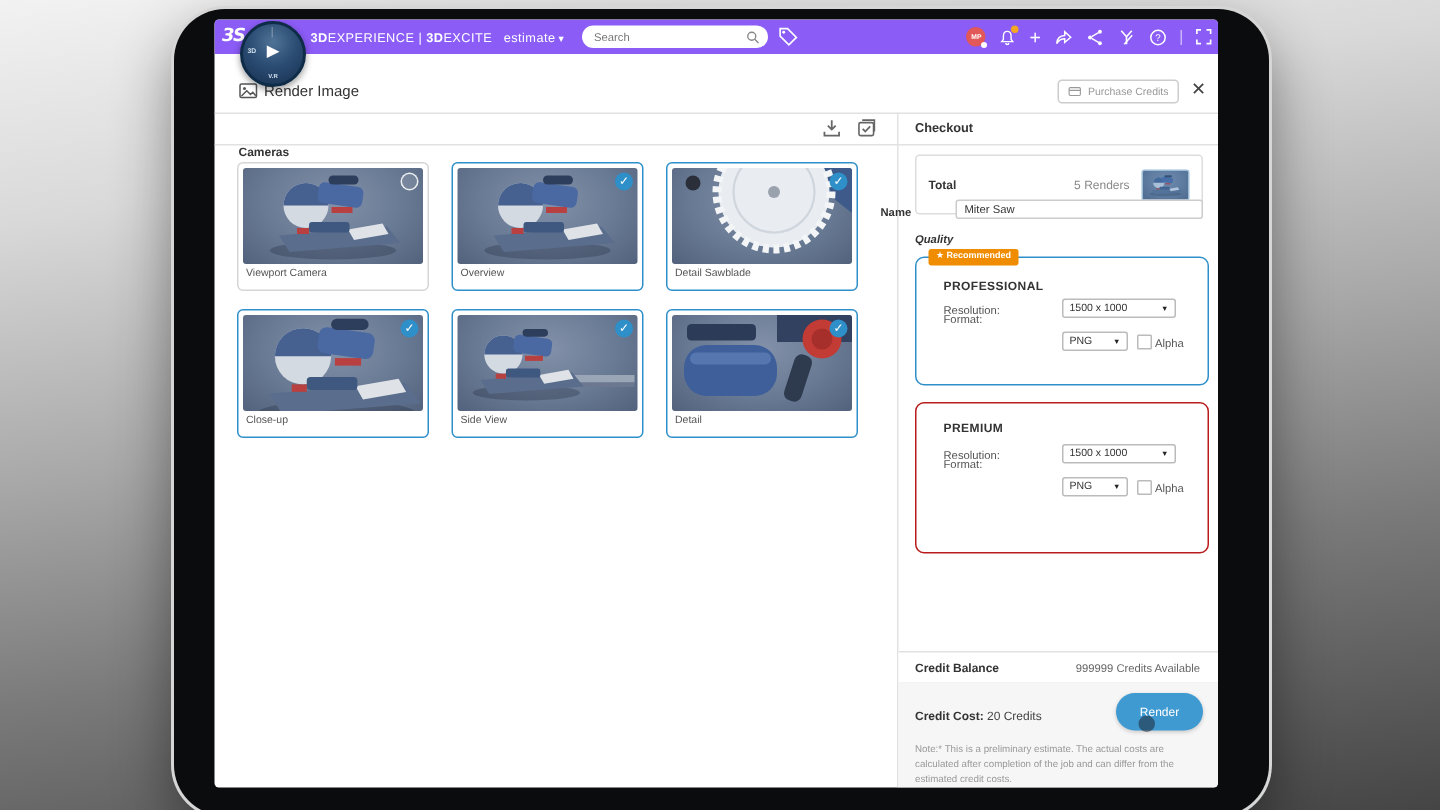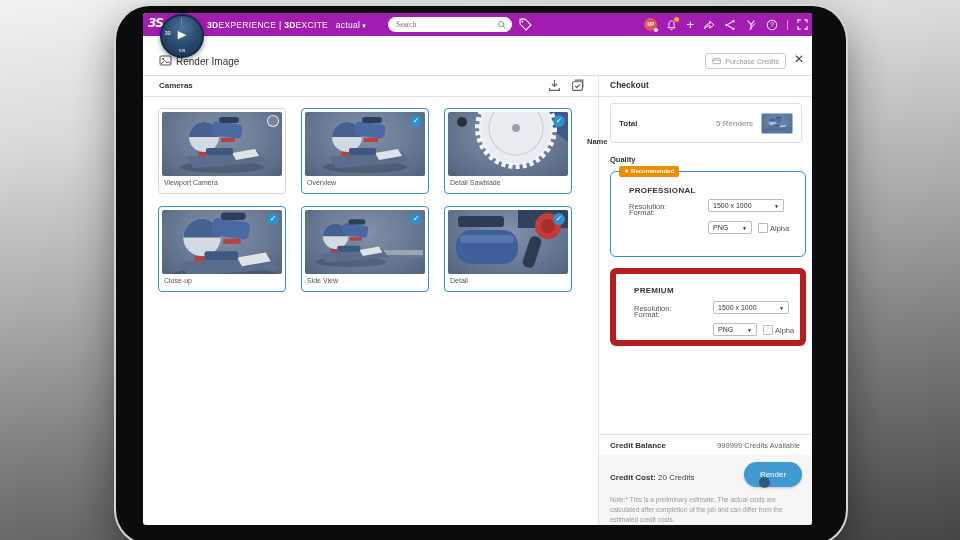--- a/index.html
+++ b/index.html
@@ -7,55 +7,55 @@
     width:960px;height:540px;overflow:hidden;
     font-family:"Liberation Sans","DejaVu Sans",sans-serif;
     background:linear-gradient(172deg,#f2f2f2 0%,#d9d9d9 22%,#a8a8a8 48%,#7a7a7a 70%,#454545 100%);
   }
   .abs{position:absolute;}
   
   .tablet{left:116px;top:6px;width:730px;height:538px;background:#0b0c0e;border-radius:34px;
     box-shadow:0 0 0 2px #d6d6d6,0 16px 40px rgba(0,0,0,.45);}
   .screen{left:143px;top:13px;width:669px;height:512px;background:#ffffff;border-radius:3px;overflow:hidden;}
   
-  .topbar{left:0;top:0;right:0;height:23px;background:#a21caf;}
+  .topbar{left:0;top:0;right:0;height:23px;background:#8b5cf6;}
   .logo{left:5px;top:3px;color:#fff;font:italic 700 12px "DejaVu Sans",sans-serif;letter-spacing:-1px;}
   .compass{left:17px;top:1px;width:40px;height:40px;border-radius:50%;
     background:radial-gradient(circle at 50% 30%,#4f7396 0%,#2c4d74 45%,#16304f 100%);
     border:2px solid #0e2b47;box-shadow:0 2px 5px rgba(0,0,0,.4);z-index:9;}
   .compass .play{left:0;right:0;top:11px;text-align:center;color:#fff;font-size:11px;line-height:14px;}
   .compass .c3d{left:3px;top:15px;color:#cfe0ee;font-size:4.5px;font-weight:700;}
   .compass .cvr{left:0;right:0;bottom:3px;text-align:center;color:#cfe0ee;font-size:4px;font-weight:700;}
   .compass .seam{left:19px;top:2px;width:1px;height:7px;background:rgba(255,255,255,.25);}
   .brand{left:64px;top:7px;color:#fff;font-size:8.5px;letter-spacing:.3px;white-space:nowrap;}
   .brand b{font-weight:700;}
   .brand .appname{margin-left:5px;}
   .brand .chev{font-size:7px;margin-left:2px;}
   .search{left:245px;top:4px;width:124px;height:15px;background:#fff;border-radius:8px;display:flex;align-items:center;}
-  .search input{flex:1;border:0;outline:0;background:transparent;font-size:7.5px;padding:0 0 0 8px;color:#333;font-family:Liberation Serif, serif;}
+  .search input{flex:1;border:0;outline:0;background:transparent;font-size:7.5px;padding:0 0 0 8px;color:#333;font-family:Liberation Sans, sans-serif;}
   .search svg{margin-right:5px;}
   .tagicon{left:376px;top:5px;}
   .tb-icons{right:4px;top:0;height:23px;display:flex;align-items:center;gap:9px;}
   .avatar{width:13px;height:13px;border-radius:50%;background:#e25757;color:#fff;font-size:4.5px;font-weight:700;
     display:flex;align-items:center;justify-content:center;position:relative;}
   .avatar .dot{position:absolute;right:-1px;bottom:-1px;width:4px;height:4px;border-radius:50%;background:#fff;}
   .bellwrap{position:relative;display:flex;}
   .bellwrap .ndot{position:absolute;right:-2px;top:-2px;width:5px;height:5px;border-radius:50%;background:#f5a623;}
   .tb-plus{color:#fff;font-size:13px;font-weight:400;line-height:13px;}
   .tb-div{width:1px;height:10px;background:rgba(255,255,255,.55);}
   
   .title-row{left:0;right:0;top:38px;height:24px;}
   .title-icon{left:16px;top:4px;}
   .page-title{left:33px;top:5px;font-size:10px;color:#333;}
   .purchase-btn{right:26px;top:2px;height:14px;border:1px solid #ccc;border-radius:3px;background:#fff;
     display:flex;align-items:center;gap:4px;padding:0 6px;color:#999;font-size:7px;cursor:pointer;}
   .close-x{right:6px;top:1px;width:14px;height:14px;color:#444;font-size:12px;line-height:14px;text-align:center;cursor:pointer;}
   .hdiv{left:0;right:0;height:1px;background:#e2e2e2;}
   
-  .sec-cameras{left:16px;top:68px;font-size:8px;font-weight:700;color:#333;}
+  .sec-cameras{left:16px;top:84px;font-size:8px;font-weight:700;color:#333;}
   .dl-icon{left:405px;top:66px;}
   .sel-icon{left:428px;top:66px;}
   .vdiv{left:455px;top:62px;bottom:0;width:1px;background:#e2e2e2;}
   .sec-checkout{left:467px;top:67px;font-size:8.5px;font-weight:700;color:#333;}
   
   .card{width:128px;height:86px;border-radius:4px;background:#fff;border:1px solid #d5d5d5;padding:3px;box-sizing:border-box;cursor:pointer;}
   .card.sel{border-color:#2e8fc9;}
   .thumb{width:120px;height:64px;border-radius:2px;position:relative;overflow:hidden;
     background:radial-gradient(ellipse at 50% 35%,#8391a9 0%,#697a94 55%,#53627c 100%);}
   .thumb svg{position:absolute;left:0;top:0;width:100%;height:100%;}
@@ -69,24 +69,24 @@
     display:flex;align-items:center;padding:0 8px;box-sizing:border-box;}
   .total-label{font-size:8px;font-weight:700;color:#333;}
   .total-value{margin-left:auto;font-size:8px;color:#888;margin-right:8px;}
   .mini-thumb{width:30px;height:19px;border-radius:2px;border:1px solid #9bbcd6;position:relative;overflow:hidden;
     background:radial-gradient(ellipse at 50% 35%,#8391a9 0%,#697a94 55%,#53627c 100%);}
   .mini-thumb svg{position:absolute;left:0;top:0;width:100%;height:100%;}
   .mini-thumb .tint{position:absolute;inset:0;background:rgba(70,130,190,.30);}
   .name-label{left:444px;top:124px;font-size:7.5px;font-weight:700;color:#333;}
   .name-input{left:494px;top:120px;width:165px;height:13px;border:1px solid #ccc;border-radius:2px;
     font-size:7.5px;color:#333;padding:0 0 0 5px;outline:0;box-sizing:border-box;font-family:inherit;}
-  .quality-label{left:467px;top:142px;font-size:7.5px;font-weight:700;color:#333;}
+  .quality-label{left:467px;top:142px;font-size:7.5px;font-weight:700;color:#333;font-style:italic;}
   .tier{left:467px;width:196px;border-radius:6px;background:#fff;box-sizing:border-box;}
   .tier.pro{top:158px;height:86px;border:1.5px solid #2e8fc9;}
-  .tier.prem{top:255px;height:78px;border:6px solid #b91c1c;}
+  .tier.prem{top:255px;height:101px;border:1px solid #b91c1c;}
   .badge{position:absolute;left:8px;top:-6px;height:11px;line-height:11px;padding:0 5px;background:#f08c00;
     border-radius:2px;color:#fff;font-size:6px;font-weight:700;}
   .tier-name{position:absolute;left:18px;font-size:8px;font-weight:700;letter-spacing:.3px;color:#333;}
   .tier.pro .tier-name{top:14px;} .tier.prem .tier-name{top:12px;}
   .t-label{position:absolute;left:18px;font-size:7.5px;color:#555;}
   .select{position:absolute;height:13px;border:1px solid #bbb;border-radius:2px;background:#fff;
     display:flex;align-items:center;font-size:7px;color:#333;padding:0 4px;box-sizing:border-box;cursor:pointer;}
   .select .sel-chev{margin-left:auto;font-size:5px;color:#222;padding-left:4px;}
   .res-select{left:97px;width:76px;}
   .fmt-select{left:97px;width:44px;}
@@ -112,21 +112,21 @@
 <div class="abs tablet"></div>
 
 <div class="abs screen">
 
   <div class="abs topbar">
     <div class="abs logo">3S</div>
     <div class="abs brand">
       <b>3D</b><span>EXPERIENCE</span>
       <span>|</span>
       <b>3D</b><span>EXCITE</span>
-      <span class="appname">actual</span><span class="chev">▾</span>
+      <span class="appname">estimate</span><span class="chev">▾</span>
     </div>
     <div class="abs search">
       <input placeholder="Search" style="">
       <svg width="10" height="10" viewBox="0 0 12 12">
           <circle cx="5" cy="5" r="3.2" fill="none" stroke="#888" stroke-width="1.1"></circle>
           <line x1="7.4" y1="7.4" x2="10.4" y2="10.4" stroke="#888" stroke-width="1.1"></line>
         </svg>
     </div>
     <svg class="abs tagicon" width="13" height="13" viewBox="0 0 12 12">
         <path d="M1 1 h4.6 L11 6.4 L6.4 11 L1 5.6 Z" fill="none" stroke="#fff" stroke-width="1"></path>
@@ -309,20 +309,21 @@
     <span class="total-value">5 Renders</span>
     <div class="mini-thumb">
         <svg viewBox="0 0 120 64">
           <use href="#saw-art"></use>
         </svg>
         <div class="tint"></div>
       </div>
   </div>
 
   <div class="abs name-label">Name</div>
+  <input class="abs name-input" value="Miter Saw" style="">
 
   <div class="abs quality-label">Quality</div>
 
   <div class="abs tier pro">
     <div class="badge">★ Recommended</div>
     <div class="tier-name">PROFESSIONAL</div>
     <div class="t-label row1t">Resolution:</div>
     <div class="select res-select row1">
       <span>1500 x 1000</span>
       <span class="sel-chev">▼</span>

